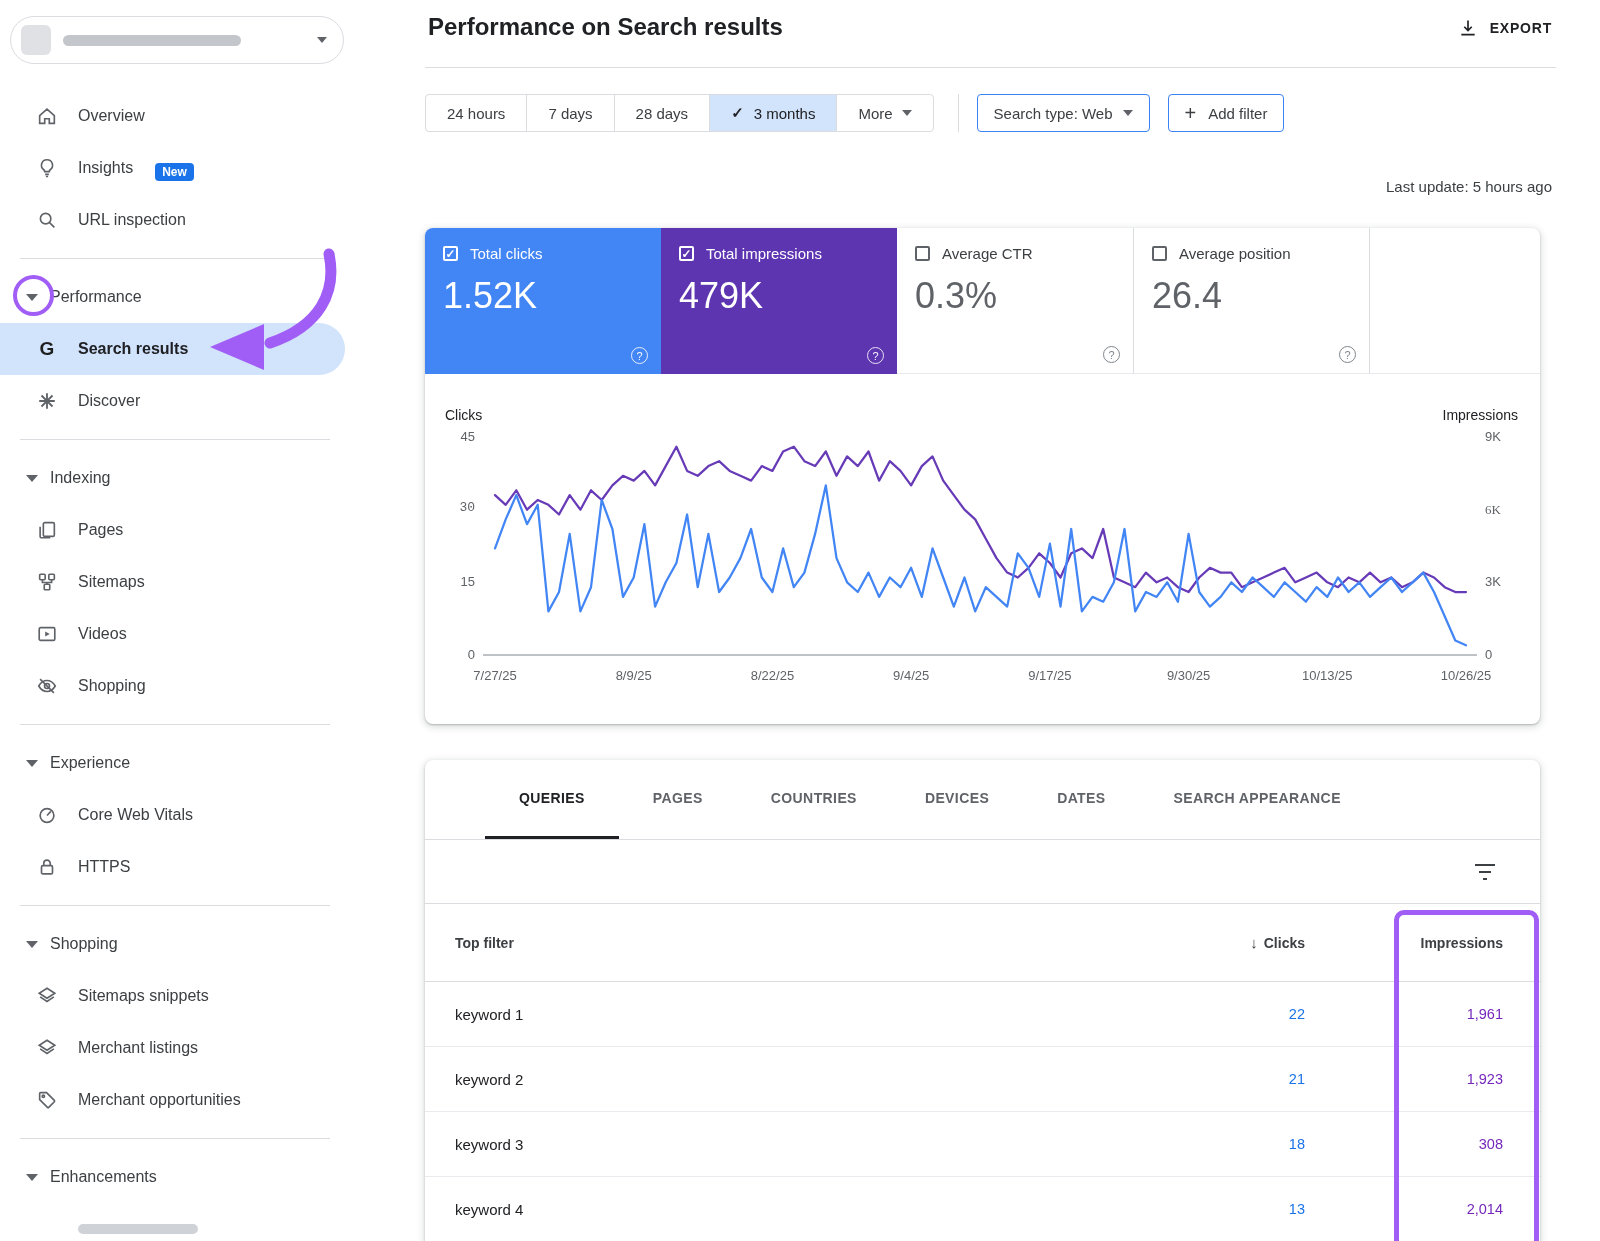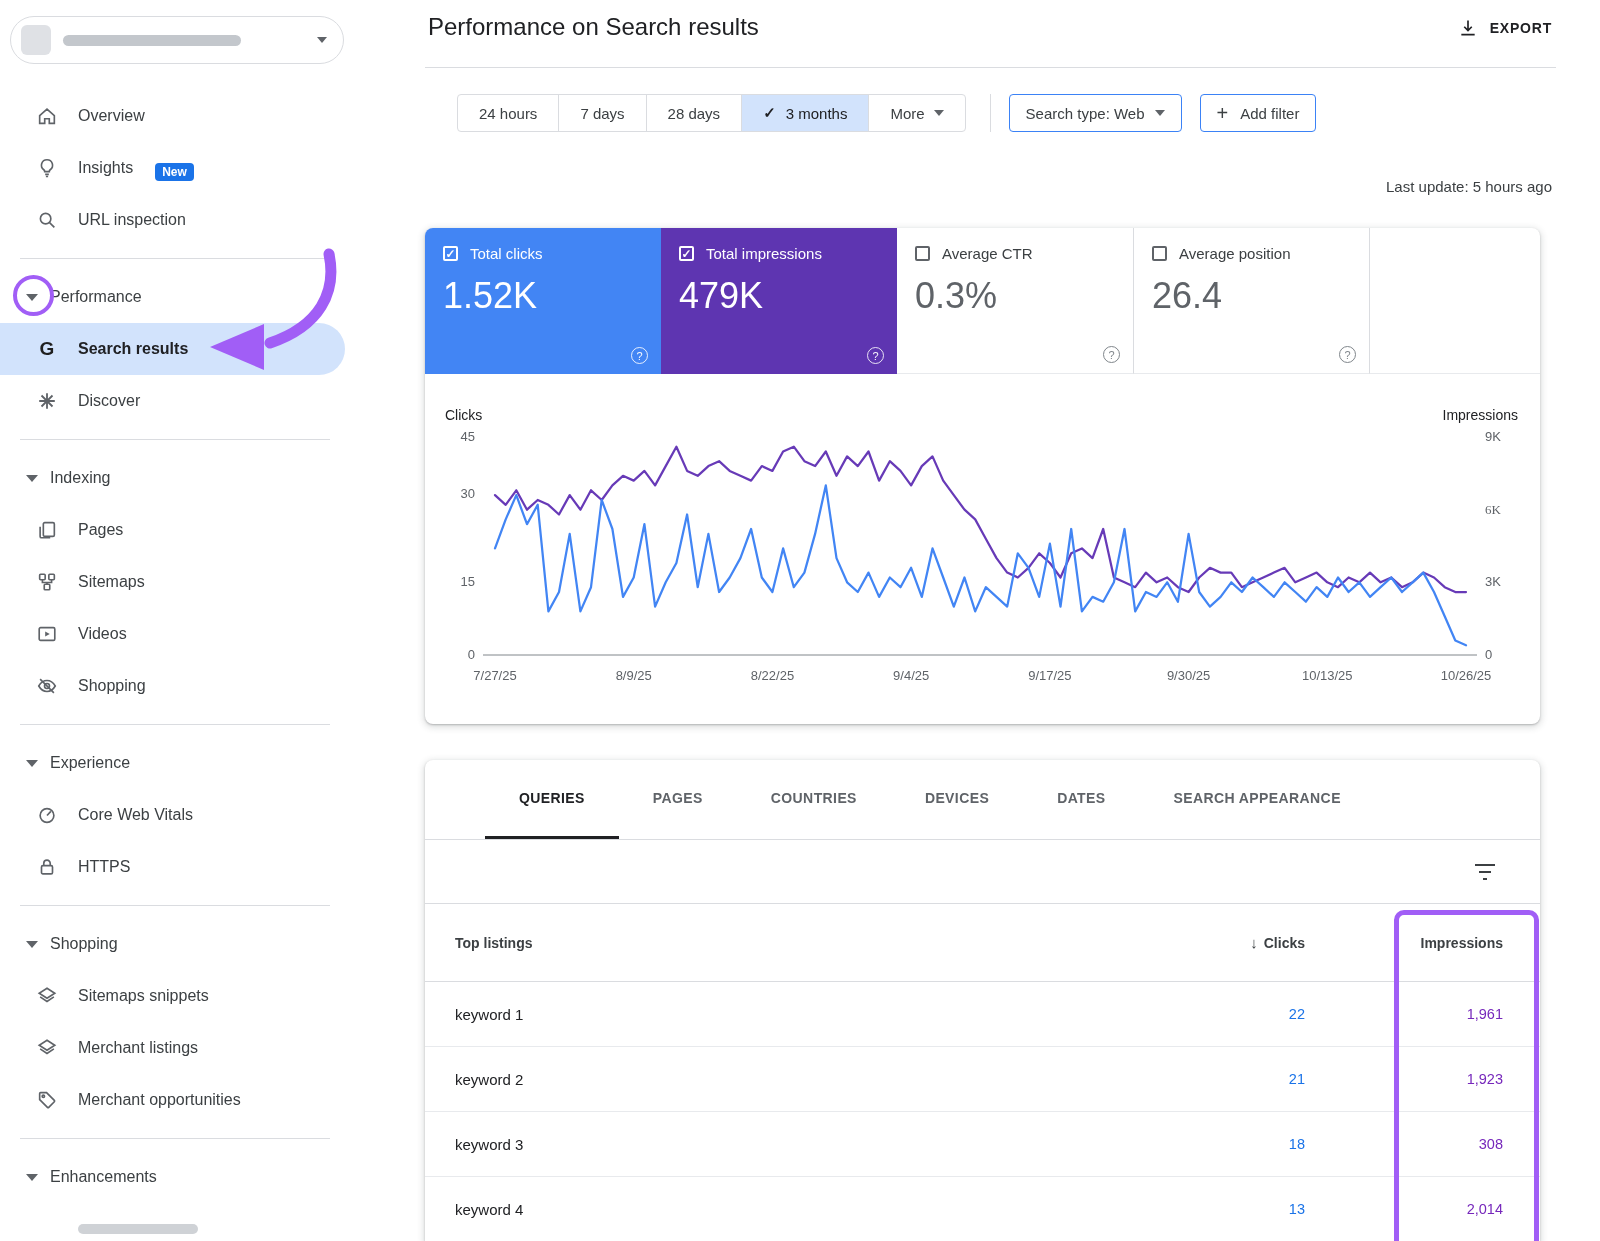--- a/index.html
+++ b/index.html
@@ -29,26 +29,26 @@
   .nav-item.selected { background:#d2e3fc; border-radius:0 26px 26px 0; color:#202124; font-weight:700; }
   .nav-section {
     height:52px; display:flex; align-items:center; padding-left:26px; gap:12px;
     font-size:16px; color:#3c4043; cursor:pointer;
   }
   .chev { width:0; height:0; border-left:6px solid transparent; border-right:6px solid transparent; border-top:7px solid #5f6368; }
   .nav-divider { height:1px; background:#dadce0; margin:12px 80px 12px 20px; }
   .badge { background:#1a73e8; color:#fff; font-size:12px; font-weight:700; padding:2px 7px; border-radius:4px; margin-left:2px;margin-top:8px; }
   .g-icon { font-size:19px; font-weight:700; color:#1f1f1f; }
   
-  .page-title { position:absolute; left:428px; top:13px; font-size:24px; font-weight:400; color:#202124; }
+  .page-title { position:absolute; left:428px; top:13px; font-size:24px; font-weight:700; color:#202124; }
   .export-btn { position:absolute; top:18px; right:48px; display:flex; align-items:center; gap:12px;
     font-size:14px; font-weight:700; letter-spacing:.8px; color:#202124; cursor:pointer; }
   .header-divider { position:absolute; left:425px; top:67px; width:1131px; height:1px; background:#dadce0; }
   
-  .chip-row { position:absolute; left:425px; top:94px; display:flex; align-items:center;margin-left:32px; }
+  .chip-row { position:absolute; left:425px; top:94px; display:flex; align-items:center; }
   .segmented { display:flex; border:1px solid #dadce0; border-radius:4px; overflow:hidden; height:38px; }
   .seg { display:flex; align-items:center; justify-content:center; padding:0 21px; font-size:15px; color:#3c4043;
     border-left:1px solid #dadce0; cursor:pointer; height:100%; white-space:nowrap; }
   .seg:first-child { border-left:none; }
   .seg.selected { background:#d2e3fc; color:#202124; gap:10px; }
   .seg .tri { margin-left:9px; }
   .seg .check { font-size:15px; font-weight:700; color:#202124; }
   .vdiv { width:1px; height:38px; background:#dadce0; margin-left:24px; }
   .btn-outline { display:flex; align-items:center; height:38px; border:1px solid #3b82f6; border-radius:4px;
     padding:0 16px; font-size:15px; color:#3c4043; margin-left:18px; cursor:pointer; gap:10px; white-space:nowrap; }
@@ -355,21 +355,21 @@
   </div>
   <div class="chart-wrap" id="chart-area">
     <div class="axis-label left">Clicks</div>
     <div class="axis-label right">Impressions</div>
     <svg id="chart-svg" width="1115" height="350">
       <line x1="58" y1="281" x2="1052" y2="281" stroke="#80868b" stroke-width="1"></line>
       <polyline id="series-impressions" fill="none" stroke-width="2.25" stroke-linejoin="round" stroke-linecap="round" points="70.0,121.1 80.7,130.8 91.3,116.3 102.0,135.7 112.7,126.0 123.4,130.8 134.0,140.5 144.7,121.1 155.4,135.7 166.0,116.3 176.7,126.0 187.4,111.4 198.0,101.8 208.7,106.6 219.4,96.9 230.1,111.4 240.7,92.1 251.4,72.7 262.1,96.9 272.7,101.8 283.4,92.1 294.1,87.2 304.7,96.9 315.4,101.8 326.1,106.6 336.8,92.1 347.4,96.9 358.1,77.5 368.8,72.7 379.4,87.2 390.1,92.1 400.8,77.5 411.5,101.8 422.1,82.4 432.8,92.1 443.5,77.5 454.1,106.6 464.8,87.2 475.5,96.9 486.1,111.4 496.8,92.1 507.5,82.4 518.2,106.6 528.8,121.1 539.5,135.7 550.2,145.4 560.8,164.7 571.5,184.1 582.2,198.6 592.8,203.5 603.5,193.8 614.2,179.3 624.9,189.0 635.5,203.5 646.2,179.3 656.9,174.4 667.5,184.1 678.2,155.0 688.9,203.5 699.5,208.3 710.2,213.2 720.9,198.6 731.6,208.3 742.2,203.5 752.9,213.2 763.6,218.0 774.2,203.5 784.9,193.8 795.6,198.6 806.3,198.6 816.9,213.2 827.6,208.3 838.3,203.5 848.9,198.6 859.6,193.8 870.3,208.3 880.9,203.5 891.6,198.6 902.3,208.3 913.0,213.2 923.6,203.5 934.3,208.3 945.0,198.6 955.6,208.3 966.3,203.5 977.0,213.2 987.6,208.3 998.3,198.6 1009.0,203.5 1019.7,213.2 1030.3,218.0 1041.0,218.0" stroke="#673ab7"></polyline>
       <polyline id="series-clicks" fill="none" stroke-width="2.25" stroke-linejoin="round" stroke-linecap="round" points="70.0,174.4 80.7,145.4 91.3,121.1 102.0,150.2 112.7,130.8 123.4,237.4 134.0,218.0 144.7,159.9 155.4,237.4 166.0,213.2 176.7,126.0 187.4,155.0 198.0,222.9 208.7,203.5 219.4,150.2 230.1,232.6 240.7,208.3 251.4,189.0 262.1,140.5 272.7,213.2 283.4,159.9 294.1,218.0 304.7,203.5 315.4,184.1 326.1,155.0 336.8,203.5 347.4,218.0 358.1,174.4 368.8,213.2 379.4,198.6 390.1,159.9 400.8,111.4 411.5,184.1 422.1,208.3 432.8,218.0 443.5,198.6 454.1,222.9 464.8,203.5 475.5,213.2 486.1,193.8 496.8,222.9 507.5,174.4 518.2,203.5 528.8,232.6 539.5,203.5 550.2,237.4 560.8,213.2 571.5,222.9 582.2,232.6 592.8,179.3 603.5,193.8 614.2,222.9 624.9,169.6 635.5,232.6 646.2,155.0 656.9,237.4 667.5,222.9 678.2,227.7 688.9,208.3 699.5,155.0 710.2,237.4 720.9,218.0 731.6,222.9 742.2,208.3 752.9,227.7 763.6,159.9 774.2,218.0 784.9,232.6 795.6,222.9 806.3,208.3 816.9,218.0 827.6,203.5 838.3,213.2 848.9,222.9 859.6,208.3 870.3,218.0 880.9,227.7 891.6,213.2 902.3,222.9 913.0,203.5 923.6,218.0 934.3,208.3 945.0,222.9 955.6,213.2 966.3,203.5 977.0,218.0 987.6,208.3 998.3,198.6 1009.0,218.0 1019.7,242.2 1030.3,266.5 1041.0,271.3" stroke="#4285f4"></polyline>
     </svg>
   <div class="ytick ytick-l" style="top: 55px;">45</div>
-      <div class="ytick ytick-l" style="top: 112px;">30</div>
+      <div class="ytick ytick-l" style="top: 126px; font-family: Liberation Mono, monospace;">30</div>
       <div class="ytick ytick-l" style="top: 200.333px;">15</div>
       <div class="ytick ytick-l" style="top: 273px;">0</div>
       <div class="ytick ytick-r" style="top: 55px;">9K</div>
       <div class="ytick ytick-r" style="top: 127.667px; font-family: Liberation Serif, serif;">6K</div>
       <div class="ytick ytick-r" style="top: 200.333px;">3K</div>
       <div class="ytick ytick-r" style="top: 273px;">0</div>
       <div class="xtick" style="left: 70px;">7/27/25</div>
       <div class="xtick" style="left: 208.714px;">8/9/25</div>
       <div class="xtick" style="left: 347.429px;">8/22/25</div>
       <div class="xtick" style="left: 486.143px;">9/4/25</div>
@@ -390,21 +390,21 @@
     <div class="tab">SEARCH APPEARANCE</div>
   </div>
   <div class="filter-row">
     <span class="filter-icon">
       <svg class="icon-svg" width="22" height="18" viewBox="0 0 22 18" fill="none" stroke="#3c4043" stroke-width="2">
           <path d="M1 2h20M5 9h12M9 16h4"></path>
         </svg>
     </span>
   </div>
   <div class="thead">
-    <div>Top listings</div>
+    <div>Top filter</div>
     <div class="col-clicks">
       <span class="sort-arrow">↓</span>
       <span>Clicks</span>
     </div>
     <div class="col-impr">Impressions</div>
   </div>
   <div class="trow">
     <div class="q">keyword 1</div>
     <div class="c">22</div>
     <div class="i">1,961</div>

